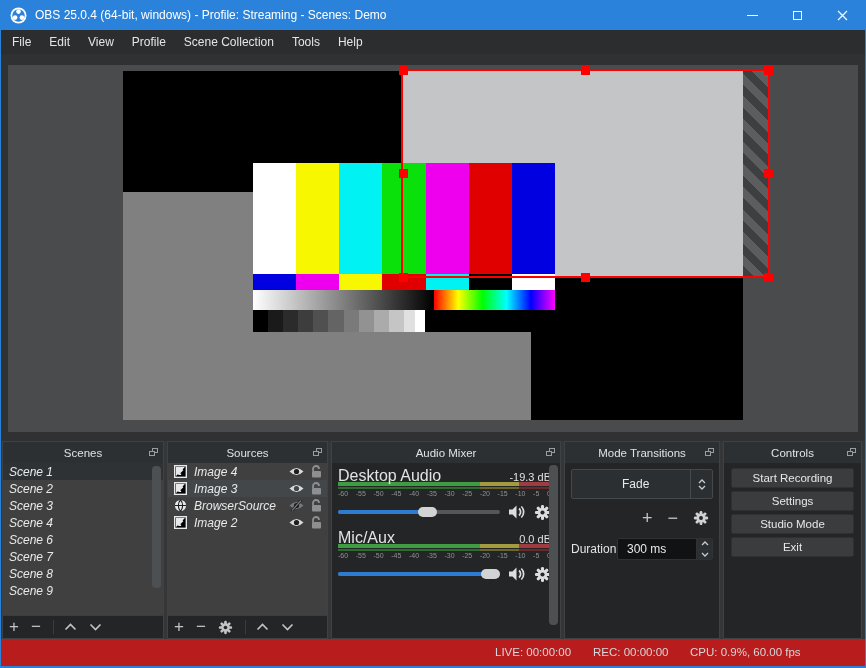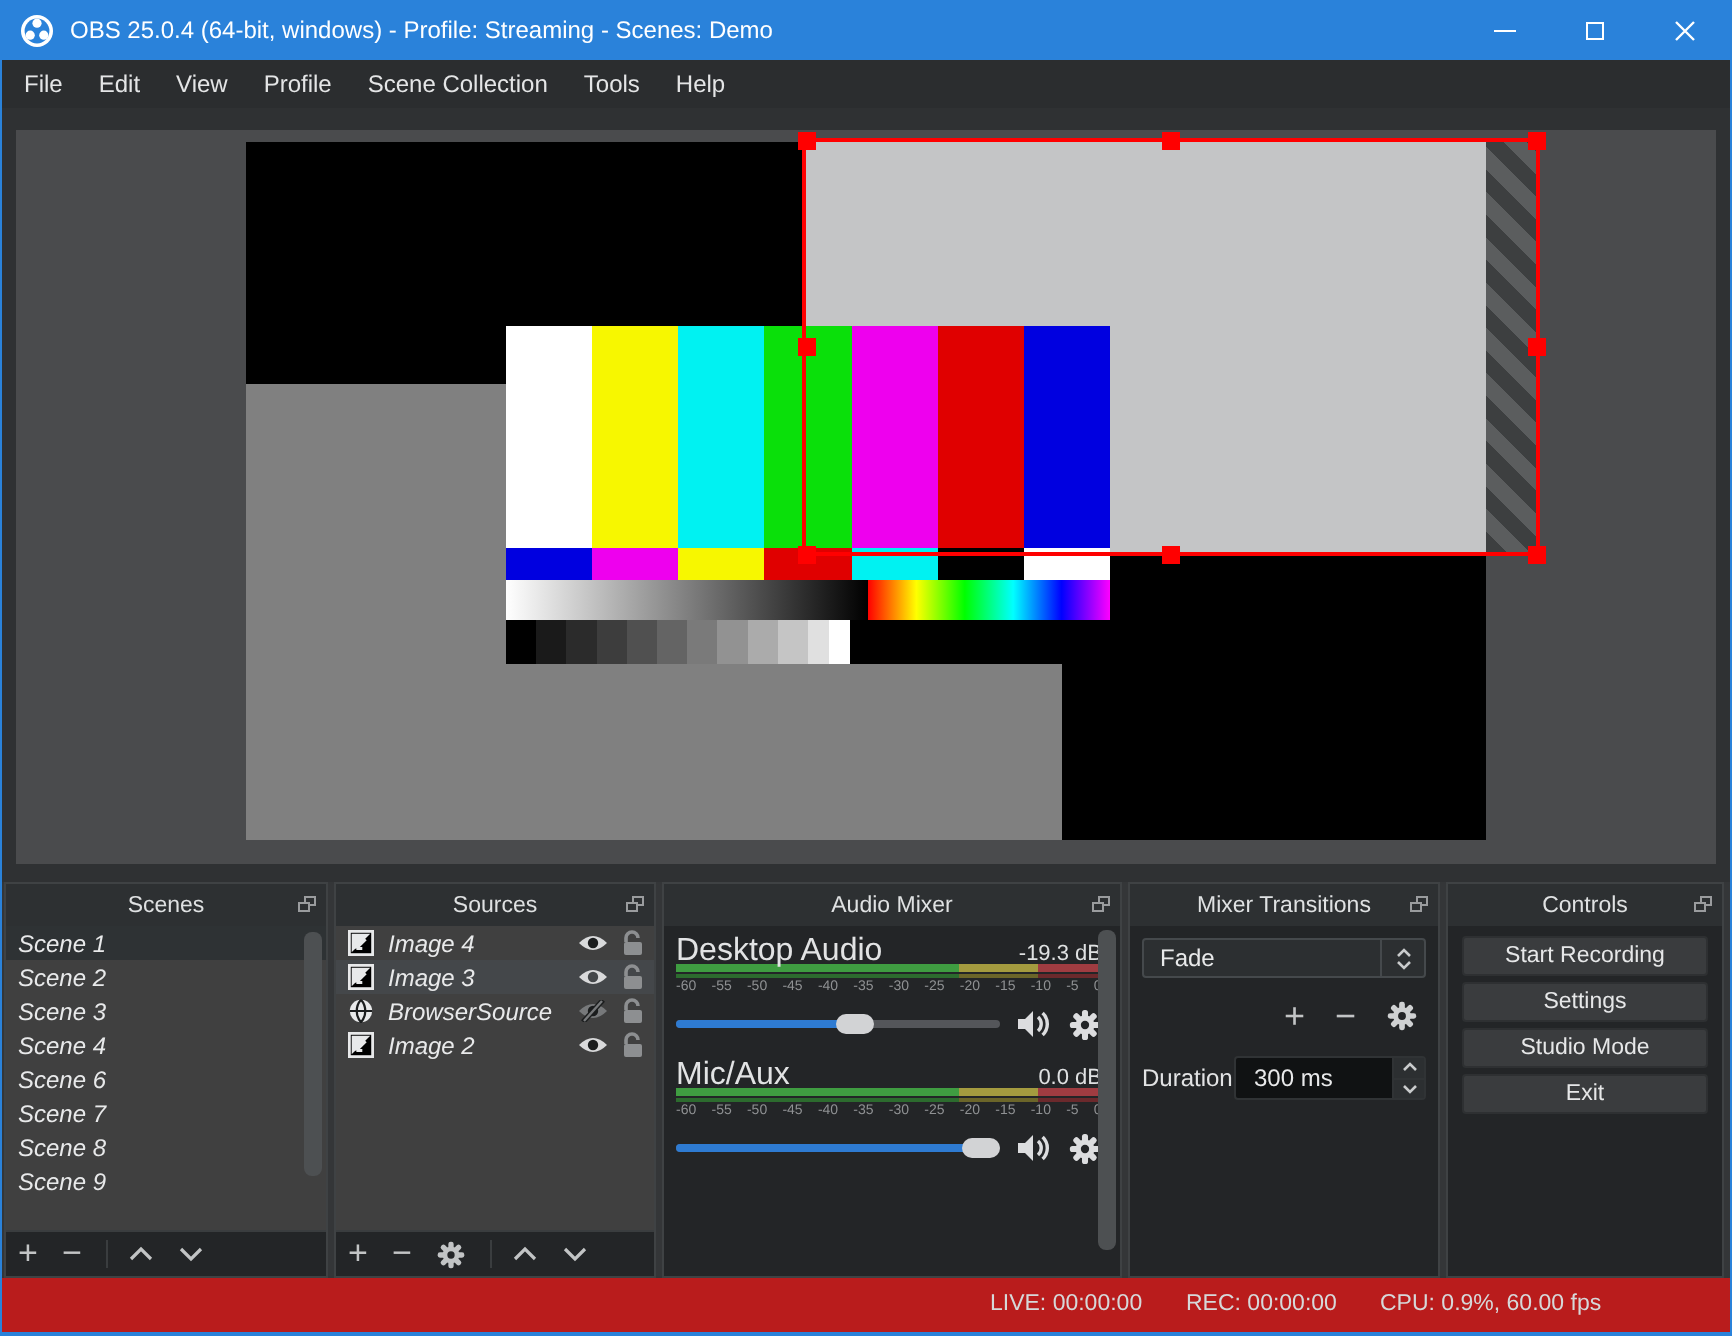--- a/index.html
+++ b/index.html
@@ -76,21 +76,21 @@
   .tick-labels{display:flex;justify-content:space-between;margin-top:1px;}
   .tick-labels span{color:#8f9193;font-size:7px;line-height:8px;}
   .slider-row{display:flex;align-items:center;gap:8px;height:26px;margin-top:1px;}
   .slider{flex:1;height:4px;background:#54565a;border-radius:2px;position:relative;}
   .slider .fill{position:absolute;left:0;top:0;bottom:0;background:#2e7bd2;border-radius:2px;}
   .slider .thumb{position:absolute;top:-3px;width:19px;height:10px;border-radius:5px;background:#d2d3d5;}
   .mixer-scroll{top:2px;height:160px;}
 
   
   .trans-body{padding:6px 6px 0 6px;}
-  .combo{height:20px;background:#2c2f31;border:1px solid #45494c;border-radius:2px;display:flex;align-items:center;}
+  .combo{height:30px;background:#2c2f31;border:1px solid #45494c;border-radius:2px;display:flex;align-items:center;padding-left:42px;}
   .combo-value{flex:1;color:#e8e9ea;font-size:12px;padding-left:8px;}
   .combo-chev{width:22px;height:100%;border-left:1px solid #45494c;display:flex;flex-direction:column;align-items:center;justify-content:center;gap:1px;}
   .trans-btnrow{display:flex;justify-content:flex-end;align-items:center;gap:15px;margin-top:9px;padding-right:4px;}
   .trans-btnrow .tb-btn{margin-right:0;font-size:18px;}
   .dur-row{display:flex;align-items:center;margin-top:10px;}
   .dur-label{color:#e2e3e4;font-size:12px;}
   .spinbox{margin-left:auto;width:96px;height:22px;background:#101213;border:1px solid #303335;border-radius:2px;display:flex;}
   .spin-value{flex:1;color:#e8e9ea;font-size:12px;display:flex;align-items:center;padding-left:9px;}
   .spin-btns{width:16px;display:flex;flex-direction:column;}
   .spin-btn{flex:1;background:#2c2f31;border-left:1px solid #303335;display:flex;align-items:center;justify-content:center;}
@@ -465,21 +465,21 @@
             </div>
           </div>
 
         </div>
         <div class="vscroll mixer-scroll"></div>
       </div>
     </div>
 
     <div class="dock" style="width:156px">
       <div class="dock-header">
-        <span class="dock-title">Mixer Transitions</span>
+        <span class="dock-title">Mode Transitions</span>
         <span class="float-icon">
             <span class="sq1"></span>
             <span class="sq2"></span>
           </span>
       </div>
       <div class="dock-body">
         <div class="trans-body">
           <div class="combo">
             <span class="combo-value">Fade</span>
             <span class="combo-chev">

